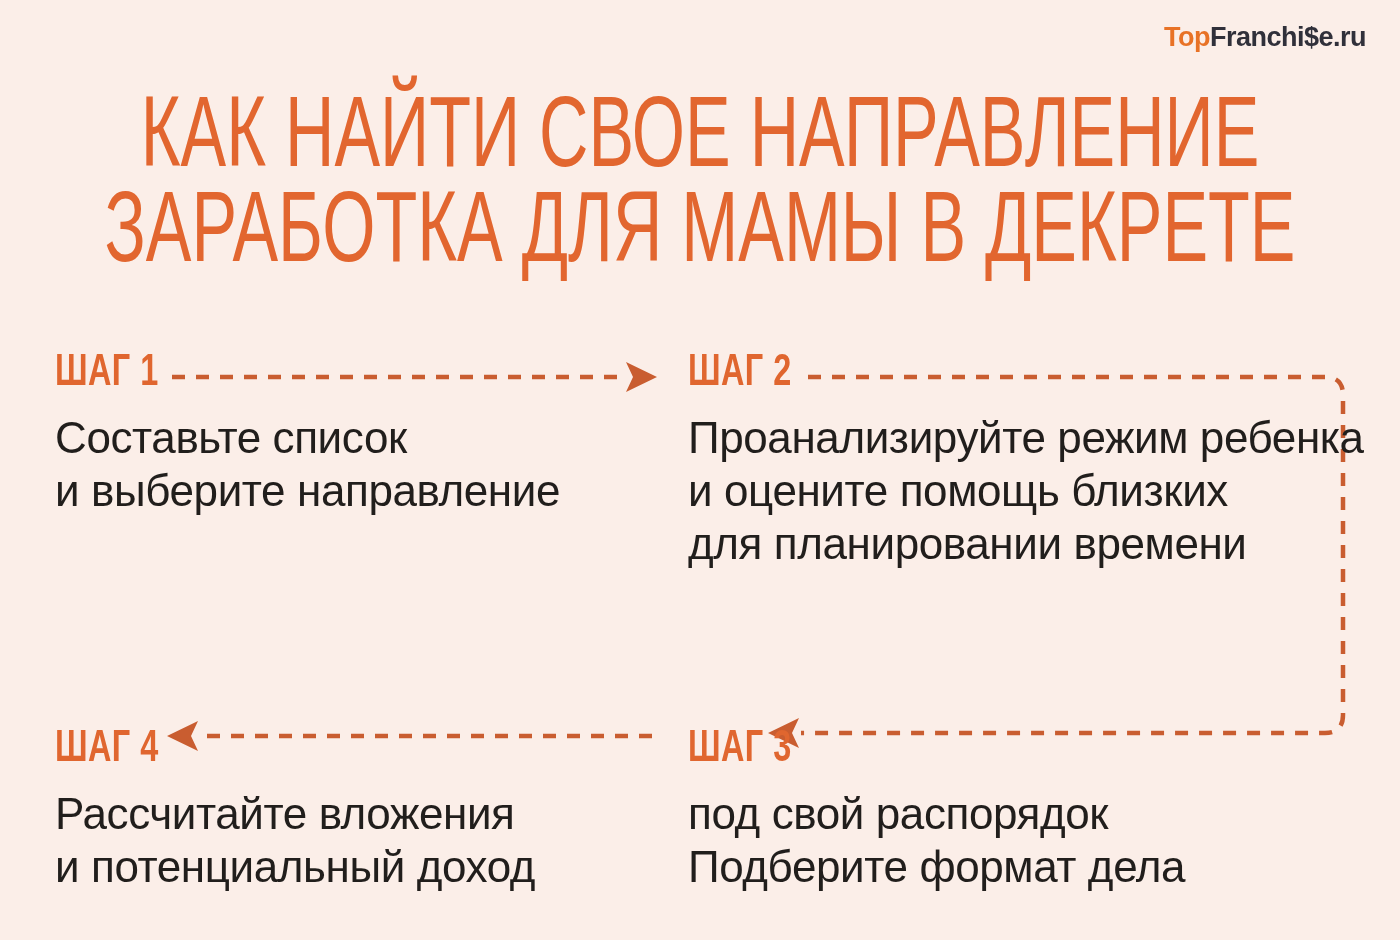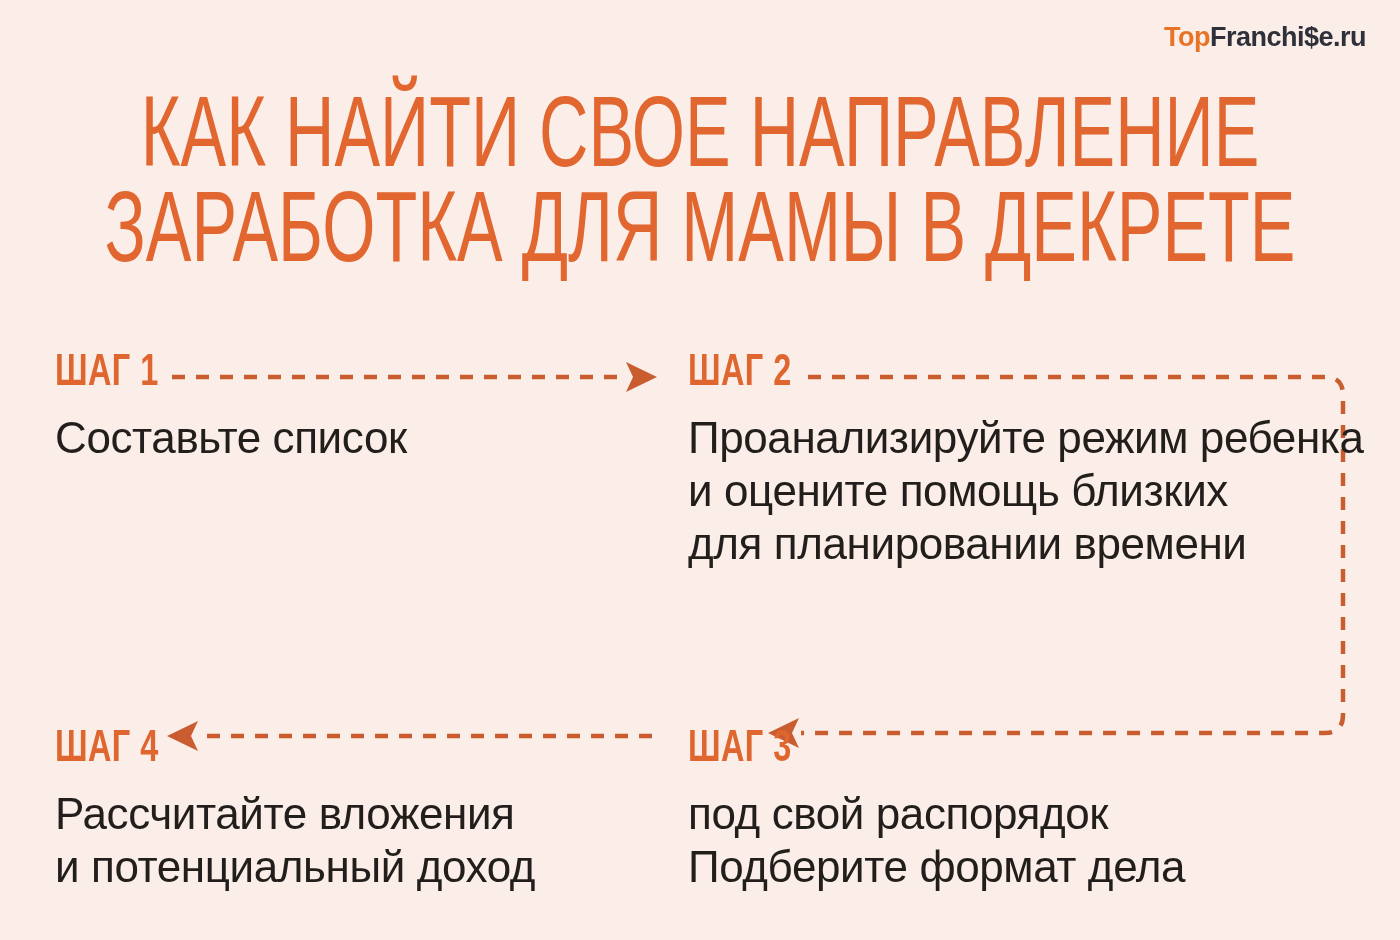--- a/index.html
+++ b/index.html
@@ -124,20 +124,21 @@
     <path class="flow-head" d="M768,733 L799,718 L792,733 L799,748 Z"></path>
 
     <path class="flow-line" d="M652,736 H202"></path>
     <path class="flow-head" d="M167,736 L198,721 L191,736 L198,751 Z"></path>
   </svg>
 
   <div class="step step-1">
     <div class="step-label">ШАГ 1</div>
     <div class="step-text">
       <div>Составьте список</div>
+      <div>и выберите направление</div>
     </div>
   </div>
 
   <div class="step step-2">
     <div class="step-label">ШАГ 2</div>
     <div class="step-text">
       <div>Проанализируйте режим ребенка</div>
       <div>и оцените помощь близких</div>
       <div>для планировании времени</div>
     </div>

